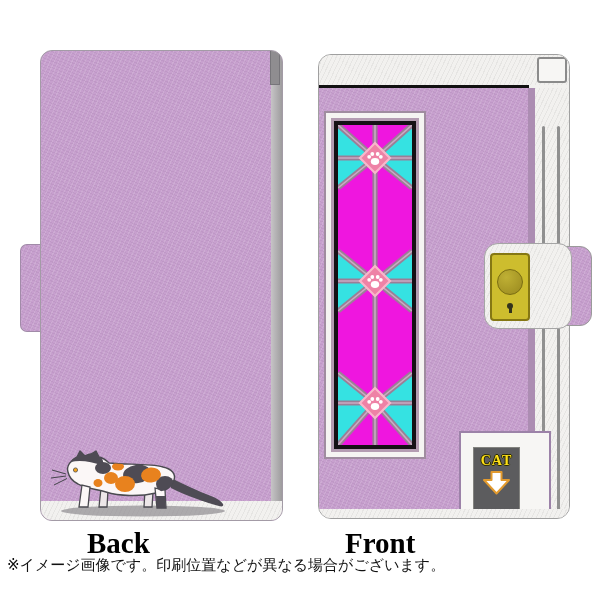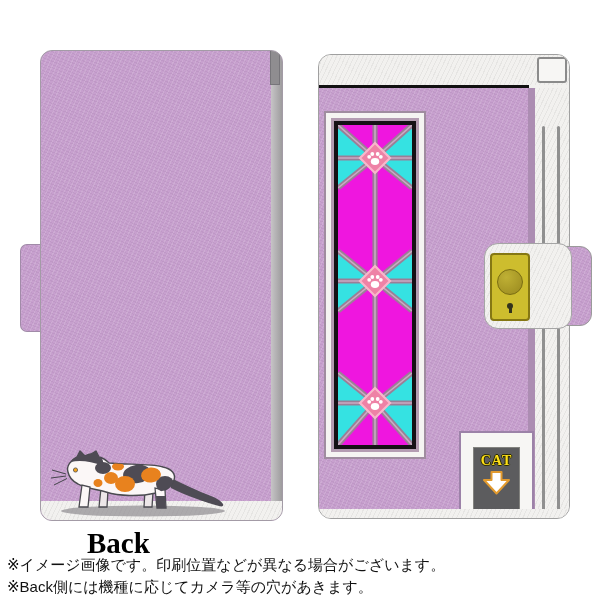--- a/index.html
+++ b/index.html
@@ -58,21 +58,21 @@
              border-radius:14px;box-sizing:border-box;}
   .clasp-plate{left:5px;top:9px;width:40px;height:68px;background:#CDBD2E;
                border:2px solid #857713;border-radius:4px;box-sizing:border-box;}
   .clasp-button{left:5px;top:14px;width:26px;height:26px;border-radius:50%;
                 background:radial-gradient(circle at 35% 30%,#BFB034,#99891E);
                 border:1.5px solid #7A6D12;box-sizing:border-box;}
   .keyhole-circle{left:15px;top:48px;width:6px;height:6px;border-radius:50%;background:#33331D;}
   .keyhole-stem{left:16.5px;top:52px;width:3px;height:6px;background:#33331D;}
 
   
-  .cat-door{left:140px;top:376px;width:75px;height:78px;background:#F7F6F4;
+  .cat-door{left:140px;top:376px;width:92px;height:78px;background:#F7F6F4;
             border:2px solid #9C82A8;border-bottom:none;box-sizing:border-box;z-index:3;}
   .cat-door-plate{left:12px;top:14px;width:47px;height:64px;background:#5C5C5E;
                   border:1px solid #83837F;box-sizing:border-box;text-align:center;}
   .cat-door-label{margin-top:5px;font-family:"Liberation Serif","DejaVu Serif",serif;
                   font-weight:bold;font-size:14px;letter-spacing:1px;color:#FFE018;
                   text-shadow:-1px 0 #2B2B00,1px 0 #2B2B00,0 -1px #2B2B00,0 1px #2B2B00;}
   .cat-door-plate svg{display:block;margin:2px auto 0 auto;}
 
   
   .view-label{font-family:"Liberation Serif","DejaVu Serif",serif;font-weight:bold;
@@ -228,16 +228,16 @@
     <div class="abs strap-tab white-tex">
       <div class="abs clasp-plate">
         <div class="abs clasp-button"></div>
         <div class="abs keyhole-circle"></div>
         <div class="abs keyhole-stem"></div>
       </div>
     </div>
   </div>
 
   <div class="abs view-label" style="left:87px;text-align:right;">Back</div>
+  <div class="abs view-label" style="left:345px;">Front</div>
   <div class="abs note" style="top:554px;">※イメージ画像です。印刷位置などが異なる場合がございます。</div>
-  <div class="abs note" style="top:576px;">※Back側には機種に応じてカメラ等の穴があきます。</div>
 
 </div>
 
 </body></html>

